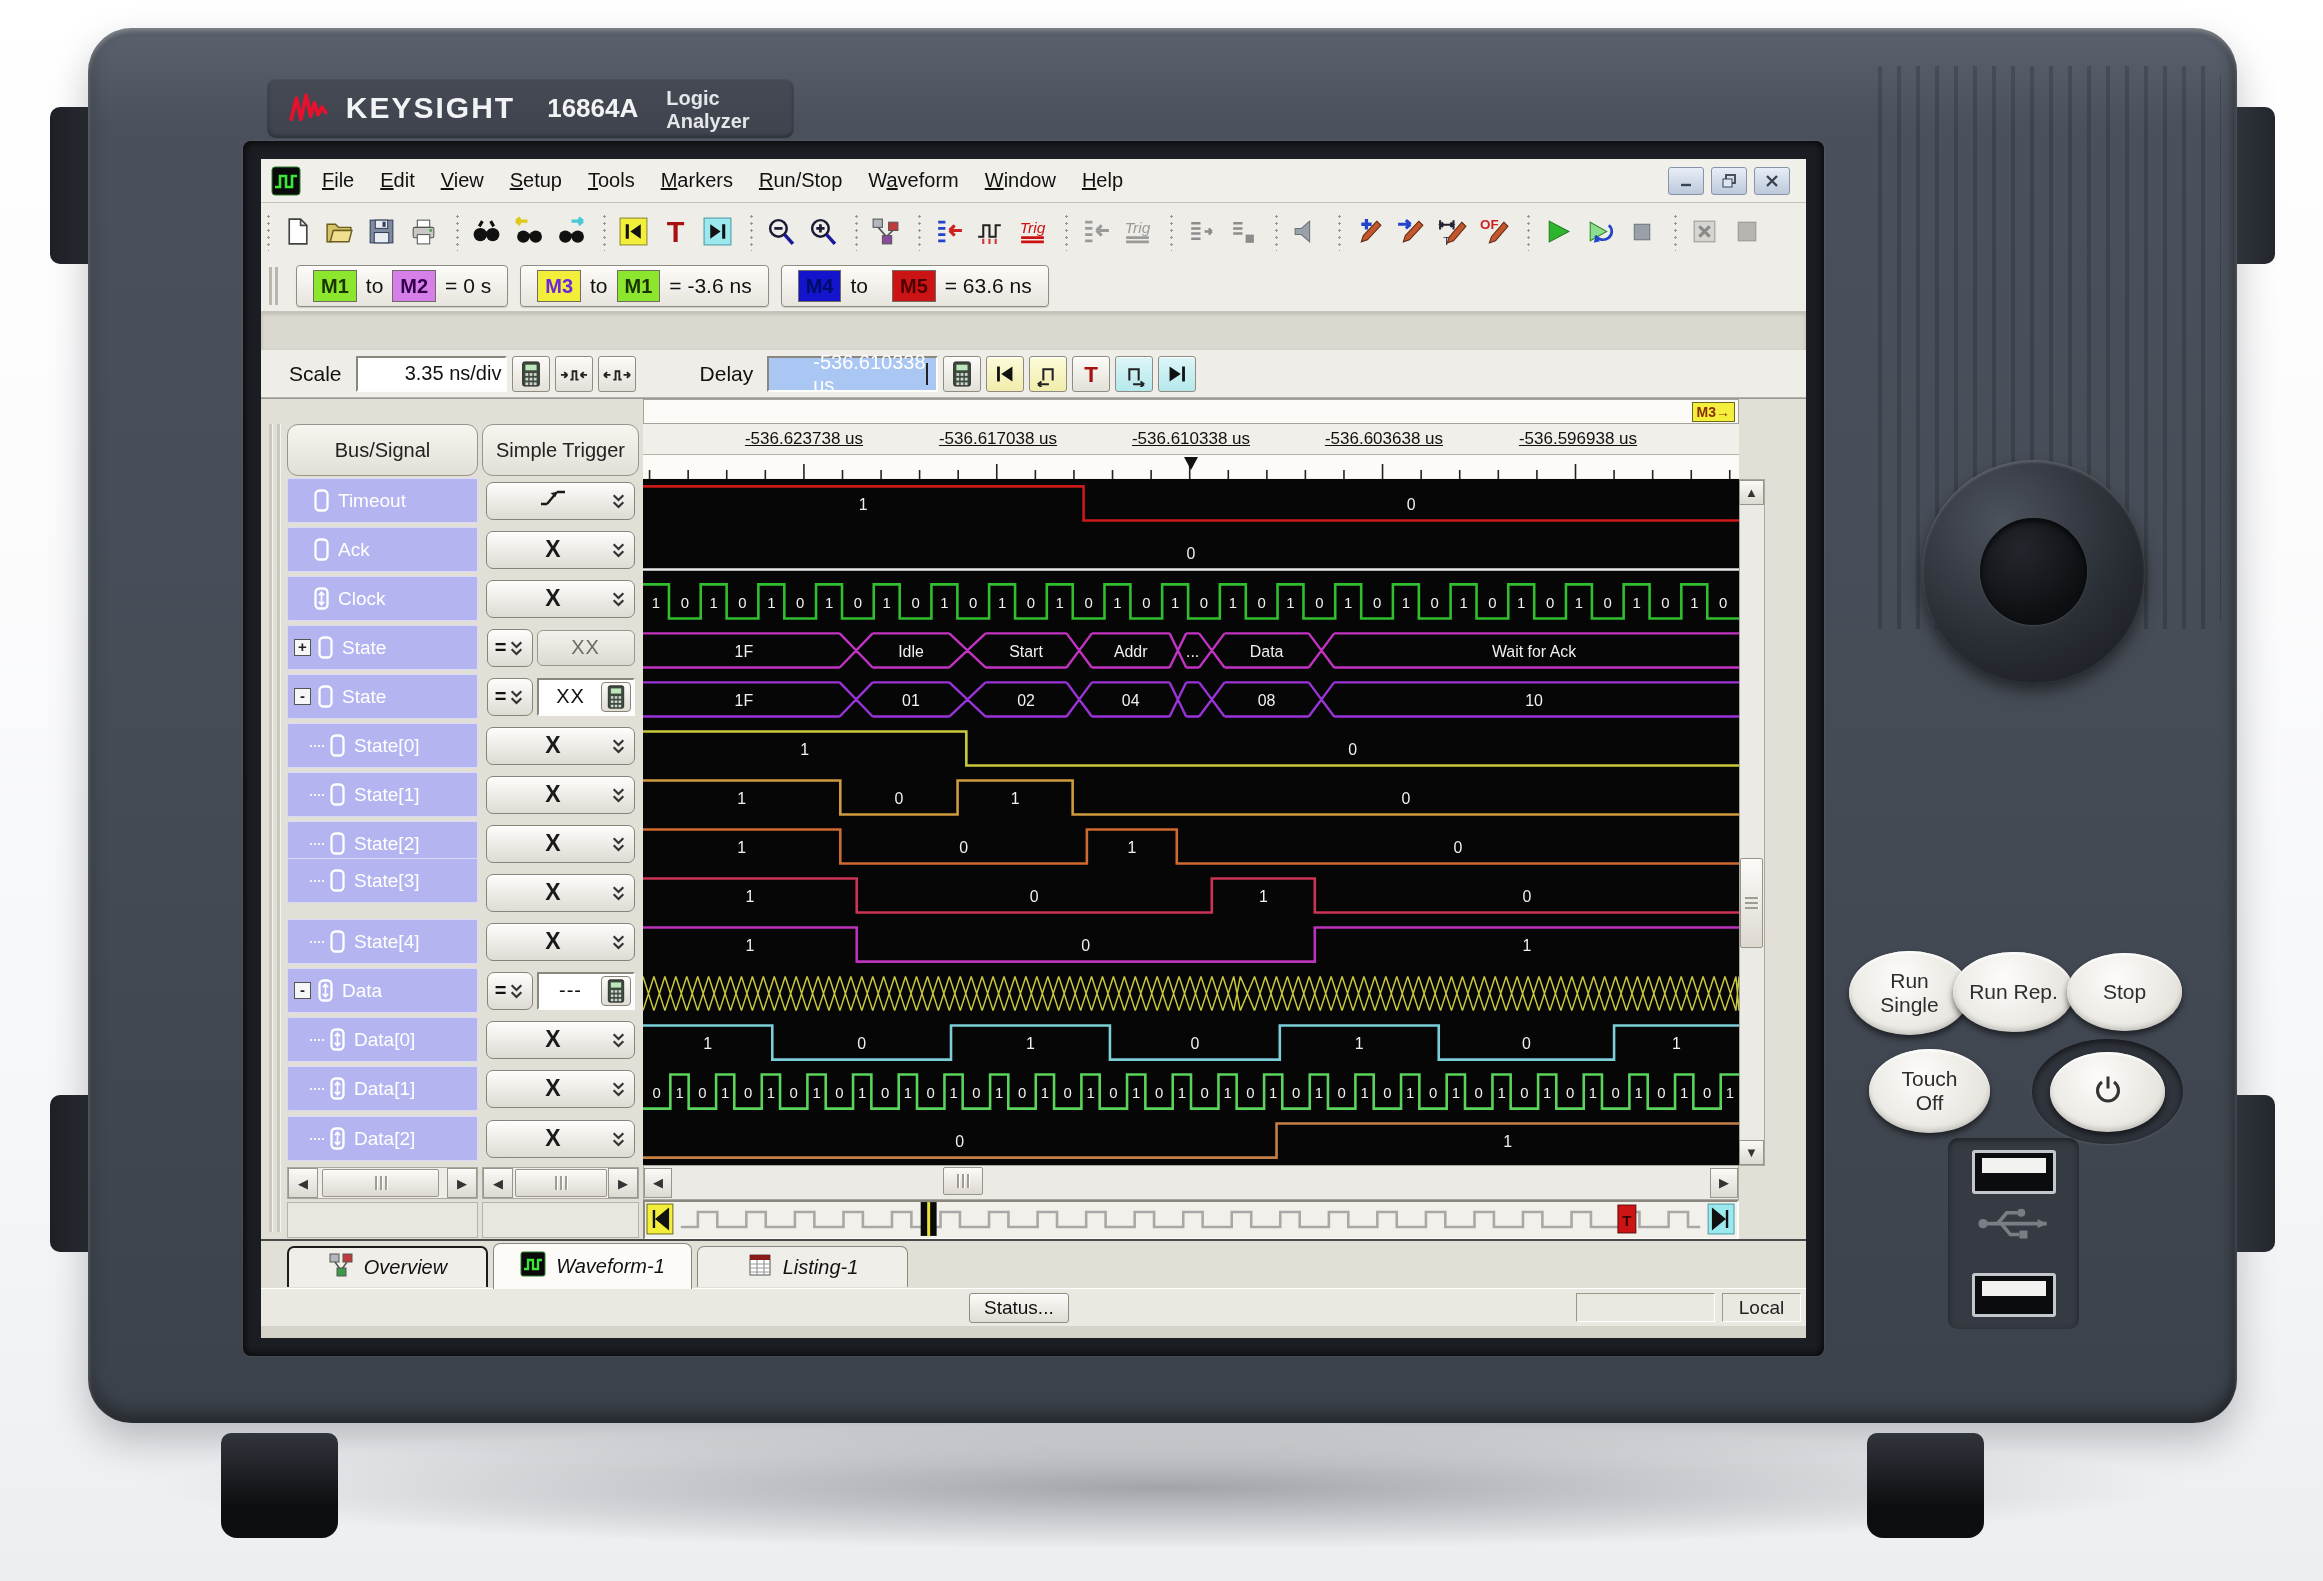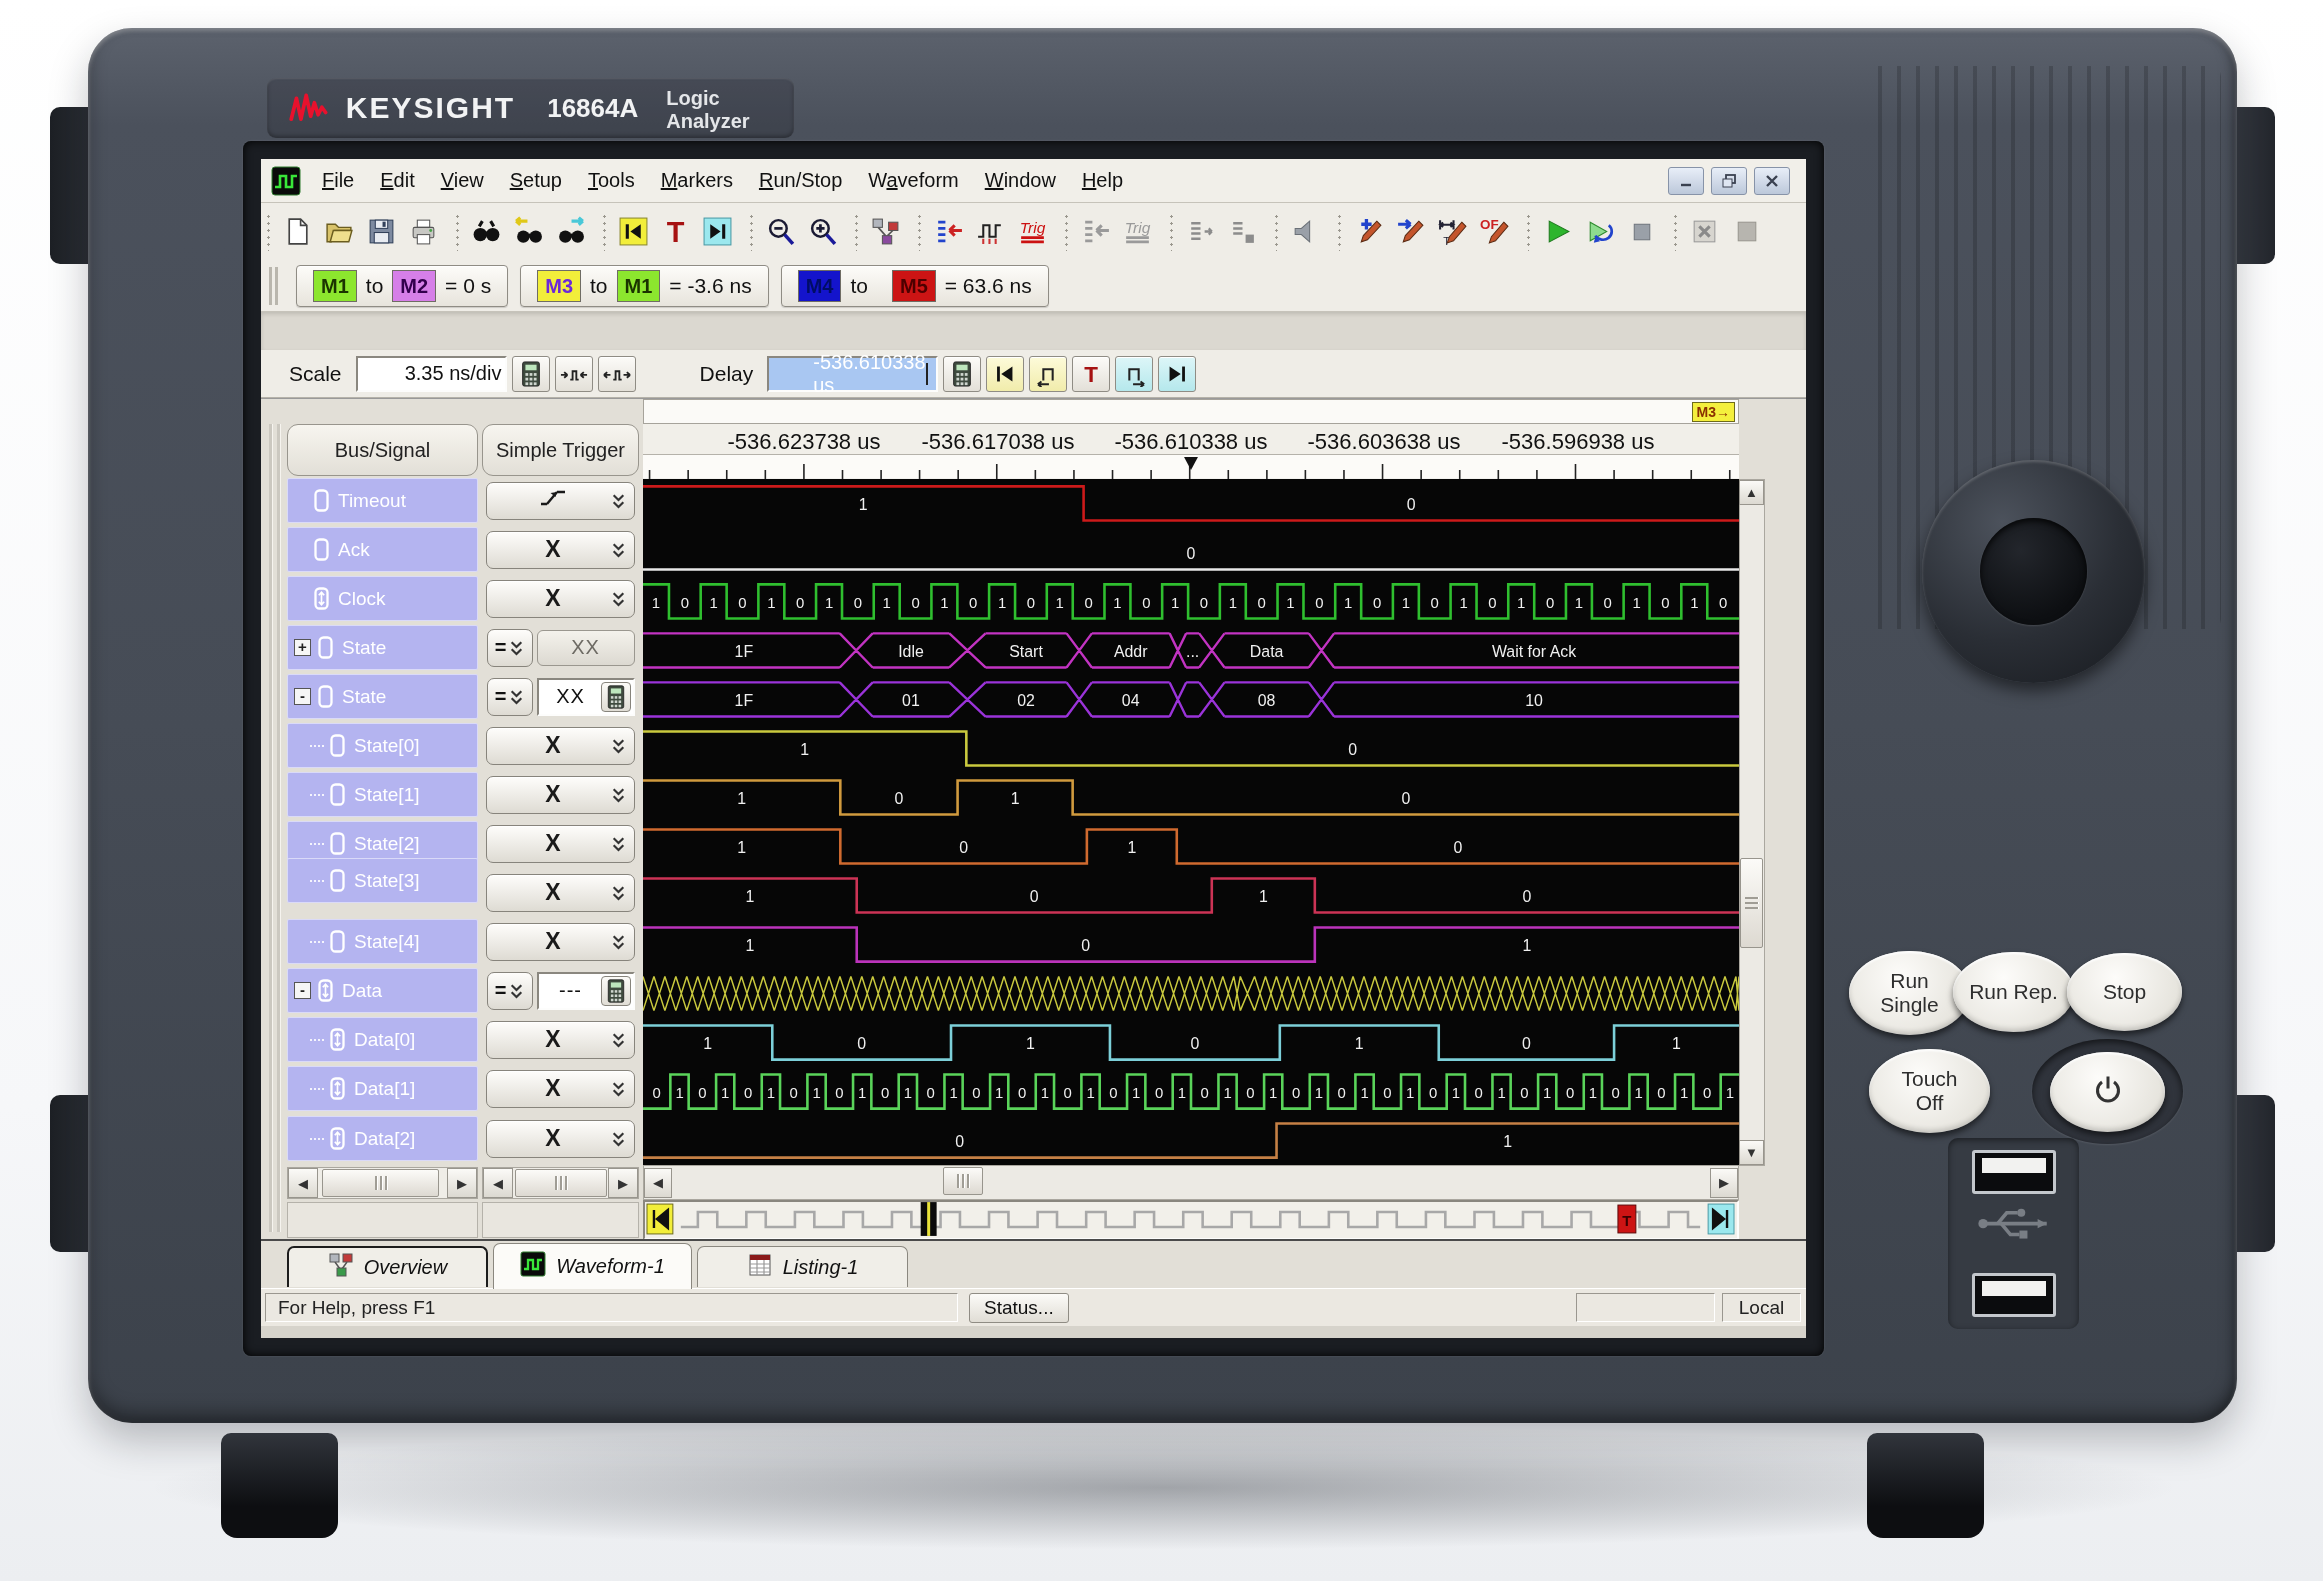--- a/index.html
+++ b/index.html
@@ -144,21 +144,21 @@
   .sb-thumb { position:absolute; height:28px; top:1px; background:linear-gradient(180deg,#fcfbf8,#ddd9d1);
     border:1px solid #98958d; border-radius:2px; display:flex; align-items:center; justify-content:center; gap:3px; }
   .sb-thumb i { width:2px; height:14px; background:#a09d95; box-shadow:1px 0 0 #fff; }
 
   
   #wavepane { position:absolute; left:382px; top:0; width:1122px; height:841px; }
   #m3strip { position:absolute; left:0; top:0; width:1096px; height:25px; background:#fbfaf7; border:1px solid #a6a39b; }
   #m3flag { position:absolute; right:3px; top:2px; height:20px; background:#f4ef3d; border:1px solid #6d6a1a;
     color:#8a3000; font-weight:bold; font-size:14px; line-height:18px; padding:0 4px; }
   #axislabels { position:absolute; left:0; top:25px; width:1096px; height:30px; background:#f1efe9; }
-  .axlab { position:absolute; top:5px; transform:translateX(-50%); font-size:22px; color:#111; white-space:nowrap; }
+  .axlab { position:absolute; top:5px; transform:translateX(-50%); font-size:17px; color:#111; white-space:nowrap;text-decoration:underline; }
   #rulerwrap { position:absolute; left:0; top:55px; width:1096px; height:25px; background:#fcfbf8;
     border-top:1px solid #b5b2aa; }
   #wave-black { position:absolute; left:0; top:80px; width:1096px; height:687px; background:#060606; }
   #vsb { position:absolute; left:1096px; top:80px; width:26px; height:687px; background:#eceae4; border:1px solid #aaa79f; }
   #hsb { position:absolute; left:0; top:766px; width:1096px; height:35px; background:#eceae4; border:1px solid #aaa79f;
     display:flex; align-items:center; position:absolute; }
   #minimap { position:absolute; left:0; top:801px; width:1096px; height:40px; background:#f2f0ea;
     border:2px solid; border-color:#8a877f #fdfdfc #fdfdfc #8a877f; }
 
   
@@ -1105,21 +1105,20 @@
           <span><svg viewBox="0 0 26 26">
               <rect x="3" y="3" width="20" height="20" fill="#fff" stroke="#555"></rect>
               <rect x="3" y="3" width="20" height="5" fill="#8a1a1a"></rect>
               <path d="M3 12 h20 M3 16 h20 M3 20 h20 M10 8 v15 M17 8 v15" stroke="#999" stroke-width="1.2" fill="none"></path>
             </svg></span>
           <span>Listing-1</span>
         </div>
       </div>
 
     <div id="statusbar">
-      <div class="sunk" style="left:4px;width:693px;">For Help, press F1</div>
       <div id="status-btn" style="left:708px;">Status...</div>
       <div class="sunk" style="left:1315px;width:139px;"></div>
       <div class="sunk" style="left:1461px;width:79px;justify-content:center;">Local</div>
     </div>
     <div id="bottomedge"></div>
   </div>
 </div>
 
 
 </body></html>

